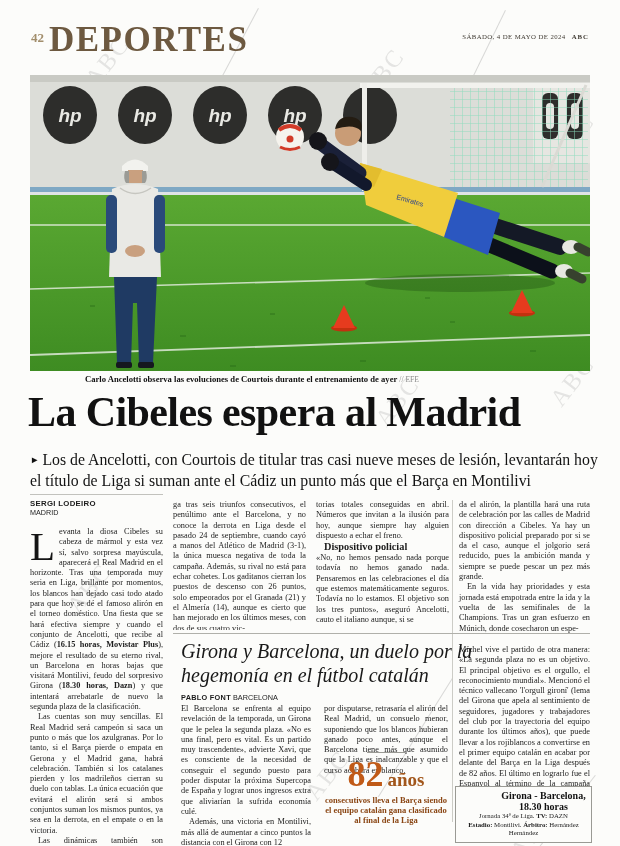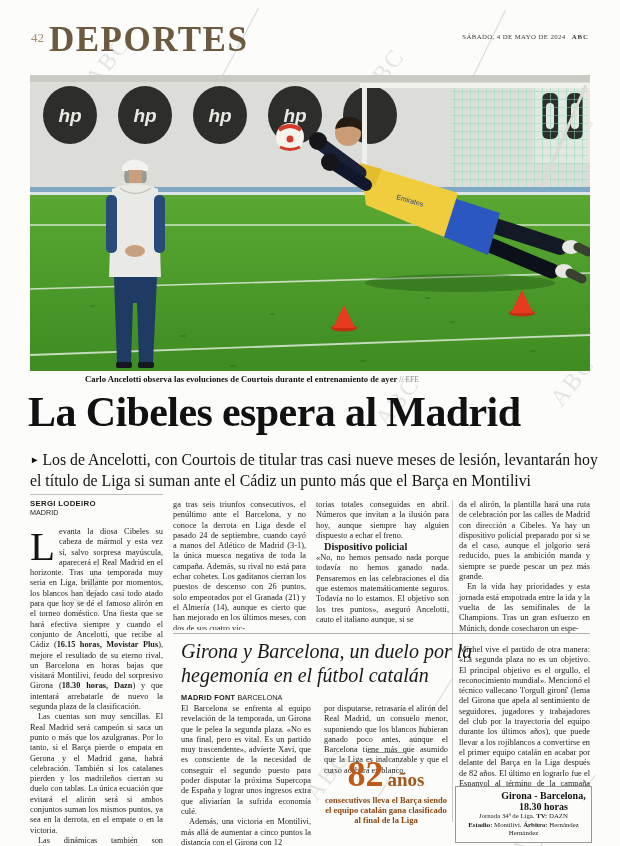--- a/index.html
+++ b/index.html
@@ -3,21 +3,21 @@
 <meta charset="utf-8">
 <style>
   html,body { margin:0; padding:0; background:#9a9a9a; }
   .page {
     position:relative; width:620px; height:846px; margin:0 auto;
     background:#fcfcfa; overflow:hidden;
     font-family:"Liberation Serif", serif; color:#1b1b1b;
   }
 
   
-  .hdr-num { position:absolute; left:31px; top:30px; font-size:13px; color:#a28e6c; }
+  .hdr-num { position:absolute; left:31px; top:30px; font-size:13px; color:#a28e6c;font-weight:bold; }
   .hdr-section { position:absolute; left:49px; top:20px; font-size:35px; font-weight:bold;
                  color:#6d5940; letter-spacing:1.5px; }
   .hdr-date { position:absolute; right:31px; top:33px; font-size:6.8px; color:#403b33;
               letter-spacing:.4px; font-family:"Liberation Serif", serif; }
   .hdr-date b { margin-left:6px; letter-spacing:1px; }
 
   
   .photo { position:absolute; left:30px; top:75px; width:560px; height:267px; background:#cfd0ca; }
   .caption { position:absolute; left:42px; top:374px; width:560px; font-size:8.6px;
              font-weight:bold; color:#101010;margin-left:43px; }
@@ -246,21 +246,21 @@
     <p class="ni">torias totales conseguidas en abril. Números que invitan a la ilusión para hoy, aunque siempre hay alguien dispuesto a echar el freno.</p>
     <p class="subhed">Dispositivo policial</p>
     <p class="ni">«No, no hemos pensado nada porque todavía no hemos ganado nada. Pensaremos en las celebraciones el día que estemos matemáticamente seguros. Todavía no lo estamos. El objetivo son los tres puntos», aseguró Ancelotti, cauto el italiano aunque, si se</p>
   </div>
 
   <div class="vrule"></div>
 
   <div class="box-topline"></div>
   <div class="box-title">Girona y Barcelona, un duelo por la hegemonía en el fútbol catalán</div>
   <div class="box-byline">
-    <span class="name">MADRID FONT</span>
+    <span class="name">PABLO FONT</span>
     <span class="city">BARCELONA</span>
   </div>
 
   <div class="col" id="boxA">
     <p class="ni">El Barcelona se enfrenta al equipo revelación de la temporada, un Girona que le pelea la segunda plaza. «No es una final, pero es vital. Es un partido muy trascendente», advierte Xavi, que es consciente de la necesidad de conseguir el segundo puesto para poder disputar la próxima Supercopa de España y lograr unos ingresos extra que aliviarían la sufrida economía culé.</p>
     <p>Además, una victoria en Montilivi, más allá de aumentar a cinco puntos la distancia con el Girona con 12</p>
   </div>
 
   <div class="col" id="boxB">
     <p class="ni">por disputarse, retrasaría el alirón del Real Madrid, un consuelo menor, suponiendo que los blancos hubieran ganado poco antes, aunque el Barcelona tiene más que asumido que la Liga es inalcanzable y que el curso acabará en blanco.</p>

